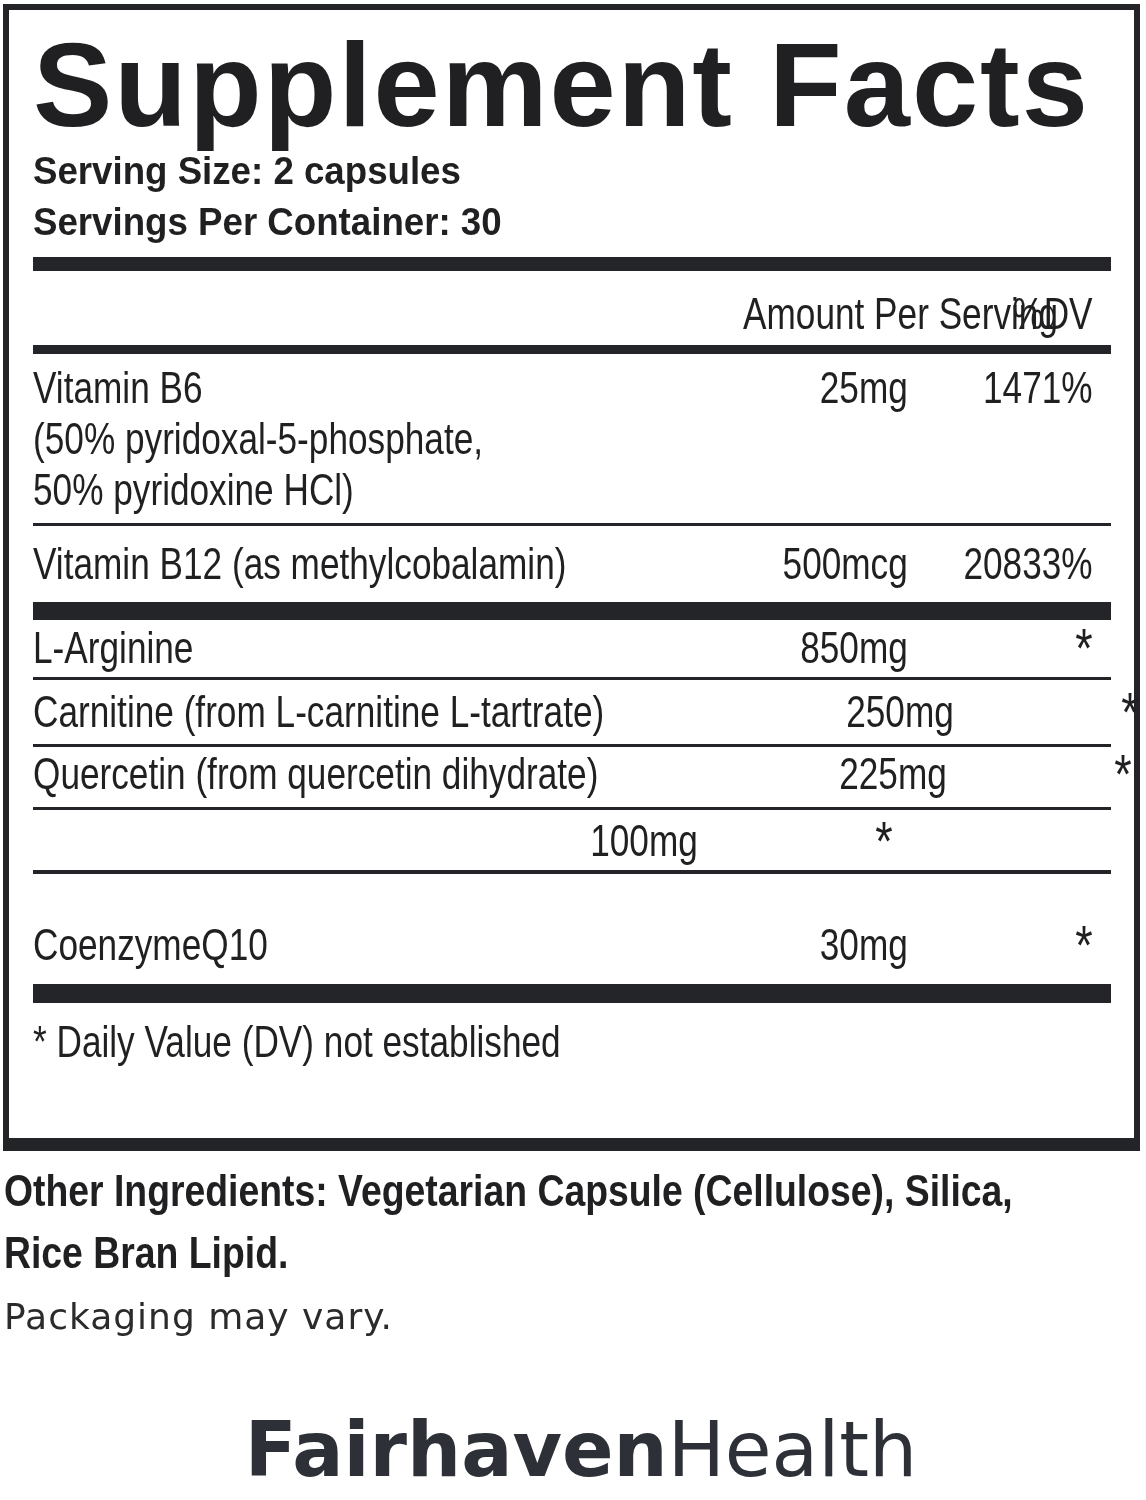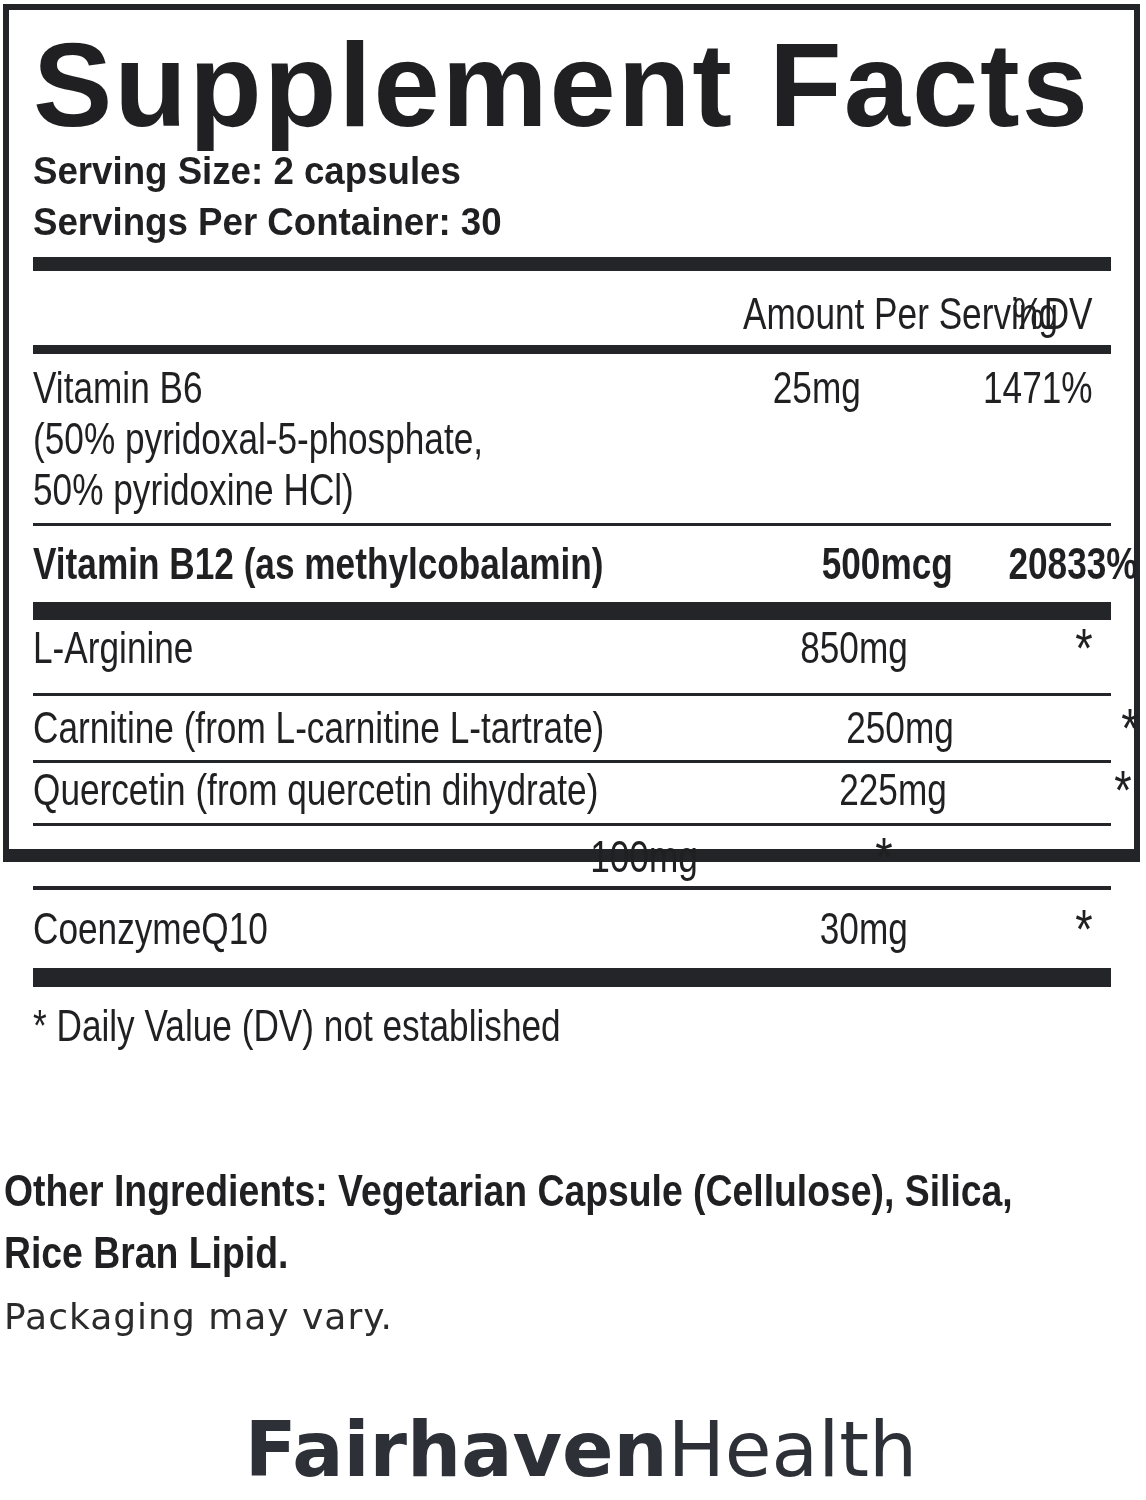--- a/index.html
+++ b/index.html
@@ -8,21 +8,21 @@
     background:#ffffff;
     color:#201f21;
     font-family:"Liberation Sans", sans-serif;
     overflow:hidden;
     position:relative;
   }
 
   
   .label-box {
     position:absolute; left:3px; top:4px;
-    width:1137px; height:858px;
+    width:1137px; height:1147px;
     box-sizing:border-box;
     border:6px solid #222427;
     border-bottom-width:13px;
     padding:0 23px 0 24px;
     background:#ffffff;
   }
 
   .title {
     font-weight:bold;
     font-size:119px;
@@ -72,27 +72,27 @@
   }
   .cell-dv {
     text-align:right;
     padding-right:23px;
     transform:scaleX(0.8);
     transform-origin:100% 0;
     white-space:nowrap;
   }
   .star { font-size:56px; line-height:51px; }
 
-  .row-b6     { padding:8px 0 8px;gap:47px; }
-  .row-b12    { padding:12px 0 13px;font-weight:bold; }
-  .row-arg    { padding:2px 0 20px; }
+  .row-b6     { padding:8px 0 8px; }
+  .row-b12    { padding:12px 0 13px; }
+  .row-arg    { padding:2px 0 4px; }
   .row-carn   { padding:6px 0 7px; }
   .row-querc  { padding:1px 0 8px; }
   .row-mucuna { padding:5px 0 4px; }
-  .row-coq    { padding:13px 0 14px; }
+  .row-coq    { padding:13px 0 14px;margin-top:32px; }
 
   .detail-line { white-space:nowrap; }
   .italic { font-style:italic; }
 
   .footnote {
     font-size:44px;
     line-height:50px;
     padding-top:14px;
     transform:scaleX(0.8);
     transform-origin:0 0;

